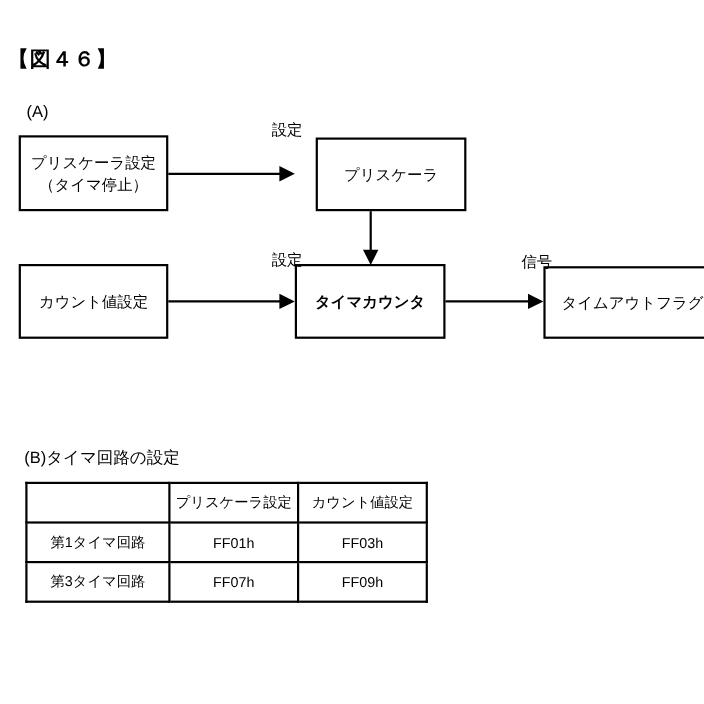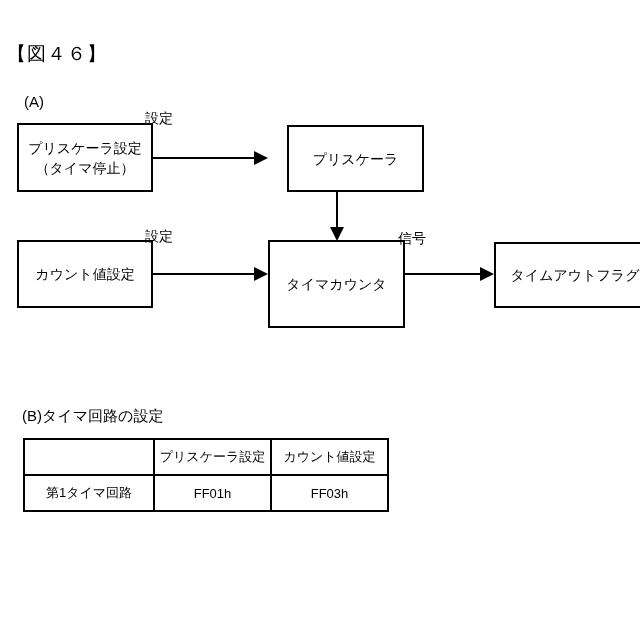--- a/index.html
+++ b/index.html
@@ -13,21 +13,21 @@
     width: 640px;
     height: 640px;
     background: #ffffff;
     overflow: hidden;
   }
   .fig-title {
     position: absolute;
     left: 7px;
     top: 41px;
     font-size: 19px;
-    font-weight: normal;
+    font-weight: bold;
     letter-spacing: 1px;
   }
   .sec-label {
     position: absolute;
     font-size: 15px;
   }
   .sec-a { left: 24px; top: 93px; }
   .sec-b { left: 22px; top: 407px; }
 
   .dbox {
@@ -38,33 +38,33 @@
     flex-direction: column;
     align-items: center;
     justify-content: center;
     text-align: center;
     font-size: 14px;
     line-height: 20px;
   }
   .box-prescaler-setting { left: 17px;  top: 123px; width: 136px; height: 69px; }
   .box-prescaler         { left: 268px; top: 125px; width: 137px; height: 67px; margin-left: 19px; }
   .box-count-setting     { left: 17px;  top: 240px; width: 136px; height: 68px; }
-  .box-timer-counter     { left: 268px; top: 240px; width: 137px; height: 88px; }
+  .box-timer-counter     { left: 268px; top: 240px; width: 137px; height: 68px; font-weight: bold; }
   .box-timeout-flag      { left: 494px; top: 242px; width: 162px; height: 66px; }
 
   .arrows-layer {
     position: absolute;
     left: 0; top: 0;
     width: 640px;
     height: 640px;
     pointer-events: none;
   }
   .arrow-label {
     position: absolute;
-    text-align: left;
+    text-align: right;
     font-size: 14px;
     line-height: 20px;
     background: transparent;
     white-space: nowrap;
   }
   .lbl-prescaler-value { left: 145px; top: 108px; width: 130px; }
   .lbl-count-value     { left: 145px; top: 226px; width: 130px; }
   .lbl-timeout-signal  { left: 398px; top: 228px; width: 104px; }
 
   table.settings {
@@ -161,16 +161,21 @@
       <tr>
         <td></td>
         <td>プリスケーラ設定</td>
         <td>カウント値設定</td>
       </tr>
       <tr>
         <td>第1タイマ回路</td>
         <td>FF01h</td>
         <td>FF03h</td>
       </tr>
+      <tr>
+        <td>第3タイマ回路</td>
+        <td>FF07h</td>
+        <td>FF09h</td>
+      </tr>
     </tbody>
   </table>
 
 </div>
 
 </body></html>

